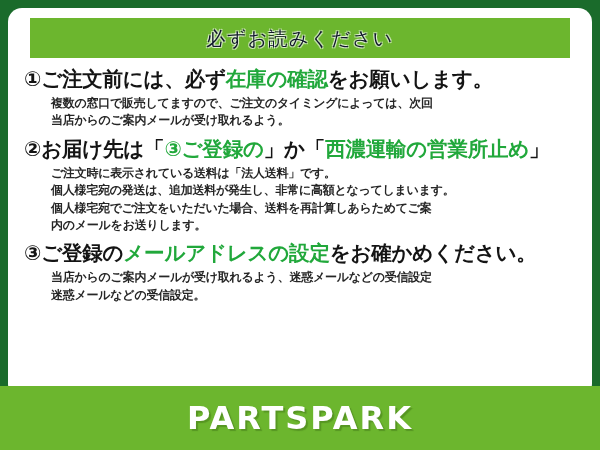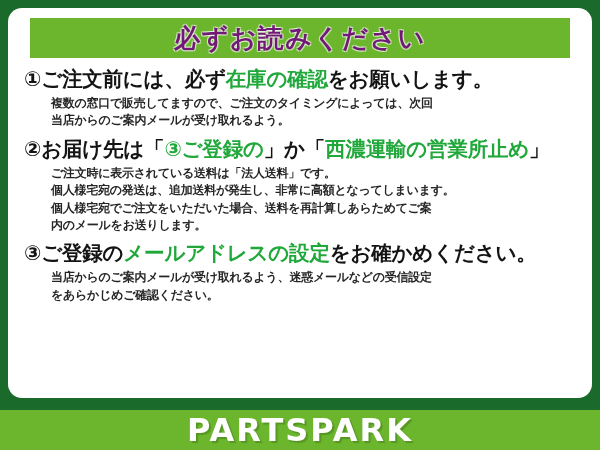--- a/index.html
+++ b/index.html
@@ -41,23 +41,23 @@
     left: 22px;
     top: 10px;
     width: 540px;
     height: 40px;
     background: #6cb62e;
     display: flex;
     align-items: center;
     justify-content: center;
   }
   .title-text {
-    color: #701a75;
-    font-size: 26px;
-    font-weight: bold;
+    color: #0f172a;
+    font-size: 19px;
+    font-weight: normal;
     letter-spacing: 1.5px;
     line-height: 1;
     text-shadow:
       -1px -1px 0 rgba(255,255,255,0.55),
        1px -1px 0 rgba(255,255,255,0.55),
       -1px  1px 0 rgba(255,255,255,0.55),
        1px  1px 0 rgba(255,255,255,0.55);
     white-space: nowrap;
   }
 
@@ -99,21 +99,21 @@
     letter-spacing: -0.25px;
     white-space: nowrap;
   }
 
   
   .footer-bar {
     position: absolute;
     left: 0;
     bottom: 0;
     width: 600px;
-    height: 40px;
+    height: 64px;
     background: #6cb62e;
     display: flex;
     align-items: center;
     justify-content: center;
   }
   .footer-logo {
     color: #ffffff;
     font-size: 32px;
     font-weight: bold;
     letter-spacing: 2px;
@@ -156,21 +156,21 @@
           <div class="sub-line">内のメールをお送りします。</div>
         </div>
       </div>
 
       <div class="section">
         <div class="section-heading">
           <span>③ご登録の</span><span class="hl">メールアドレスの設定</span><span>をお確かめください。</span>
         </div>
         <div class="sub-lines">
           <div class="sub-line">当店からのご案内メールが受け取れるよう、迷惑メールなどの受信設定</div>
-          <div class="sub-line">をあらかじめご確認ください。</div>
+          <div class="sub-line">迷惑メールなどの受信設定。</div>
         </div>
       </div>
 
     </div>
   </div>
 
   <div class="footer-bar">
     <div class="footer-logo">PARTSPARK</div>
   </div>
 

